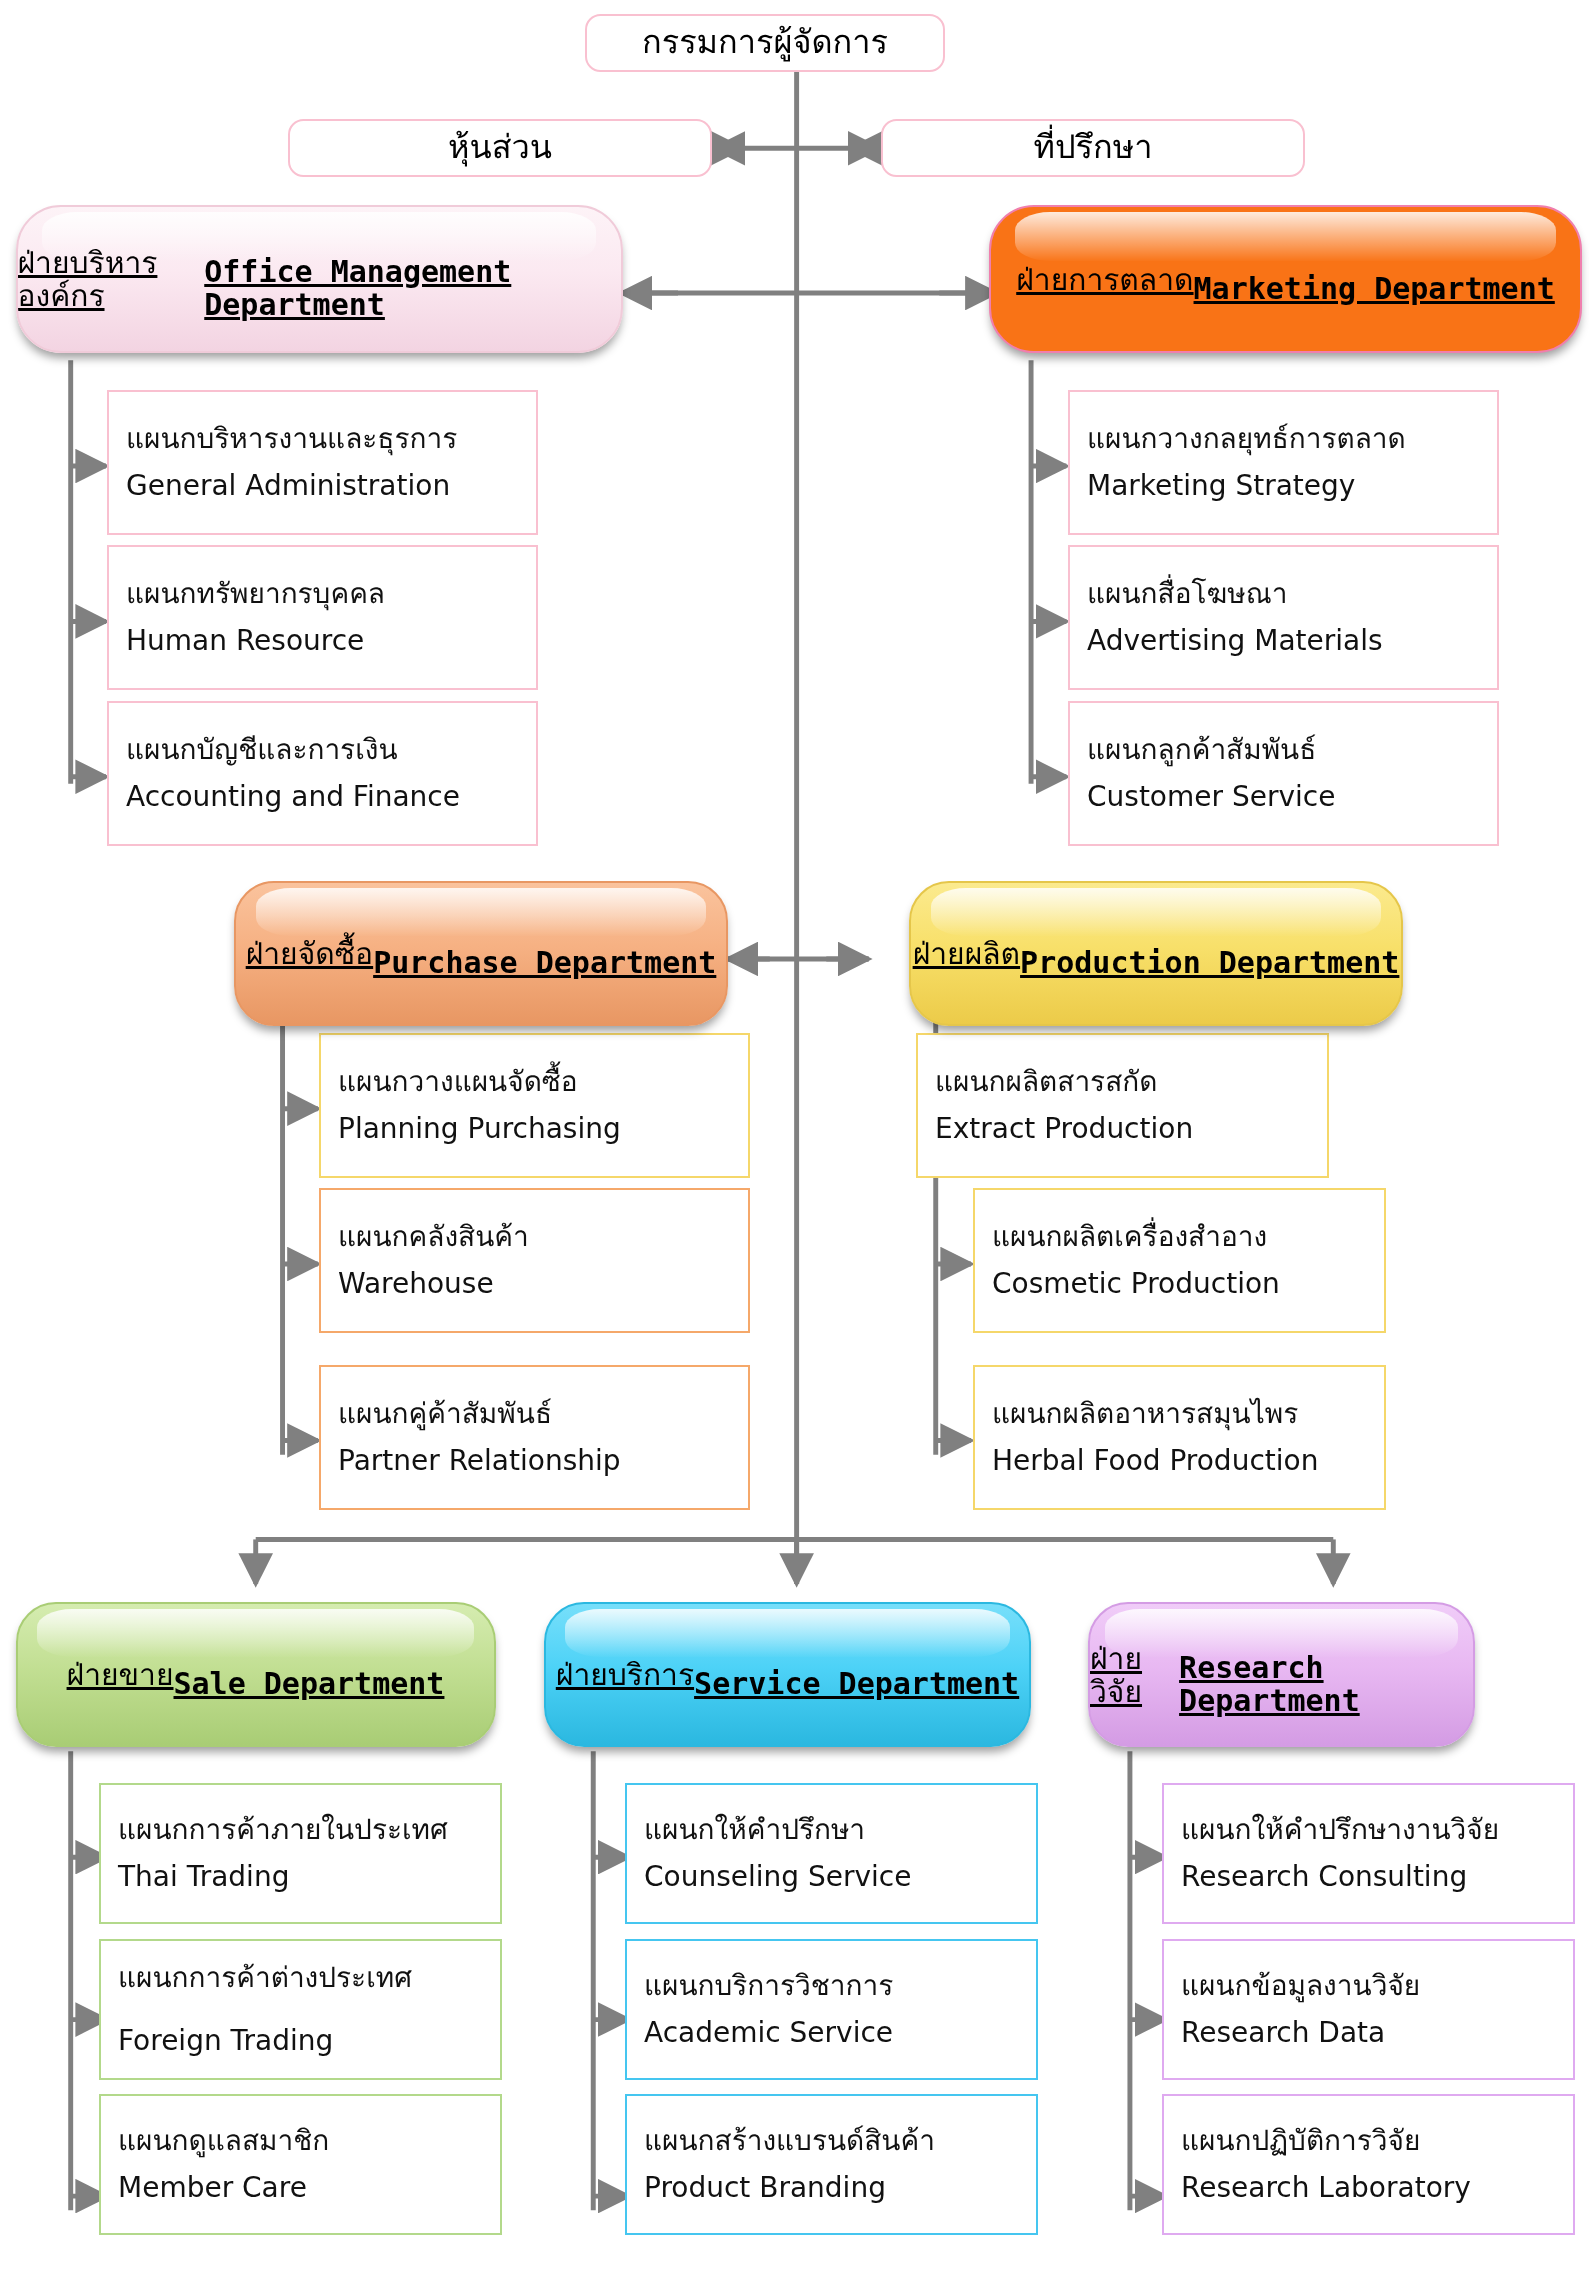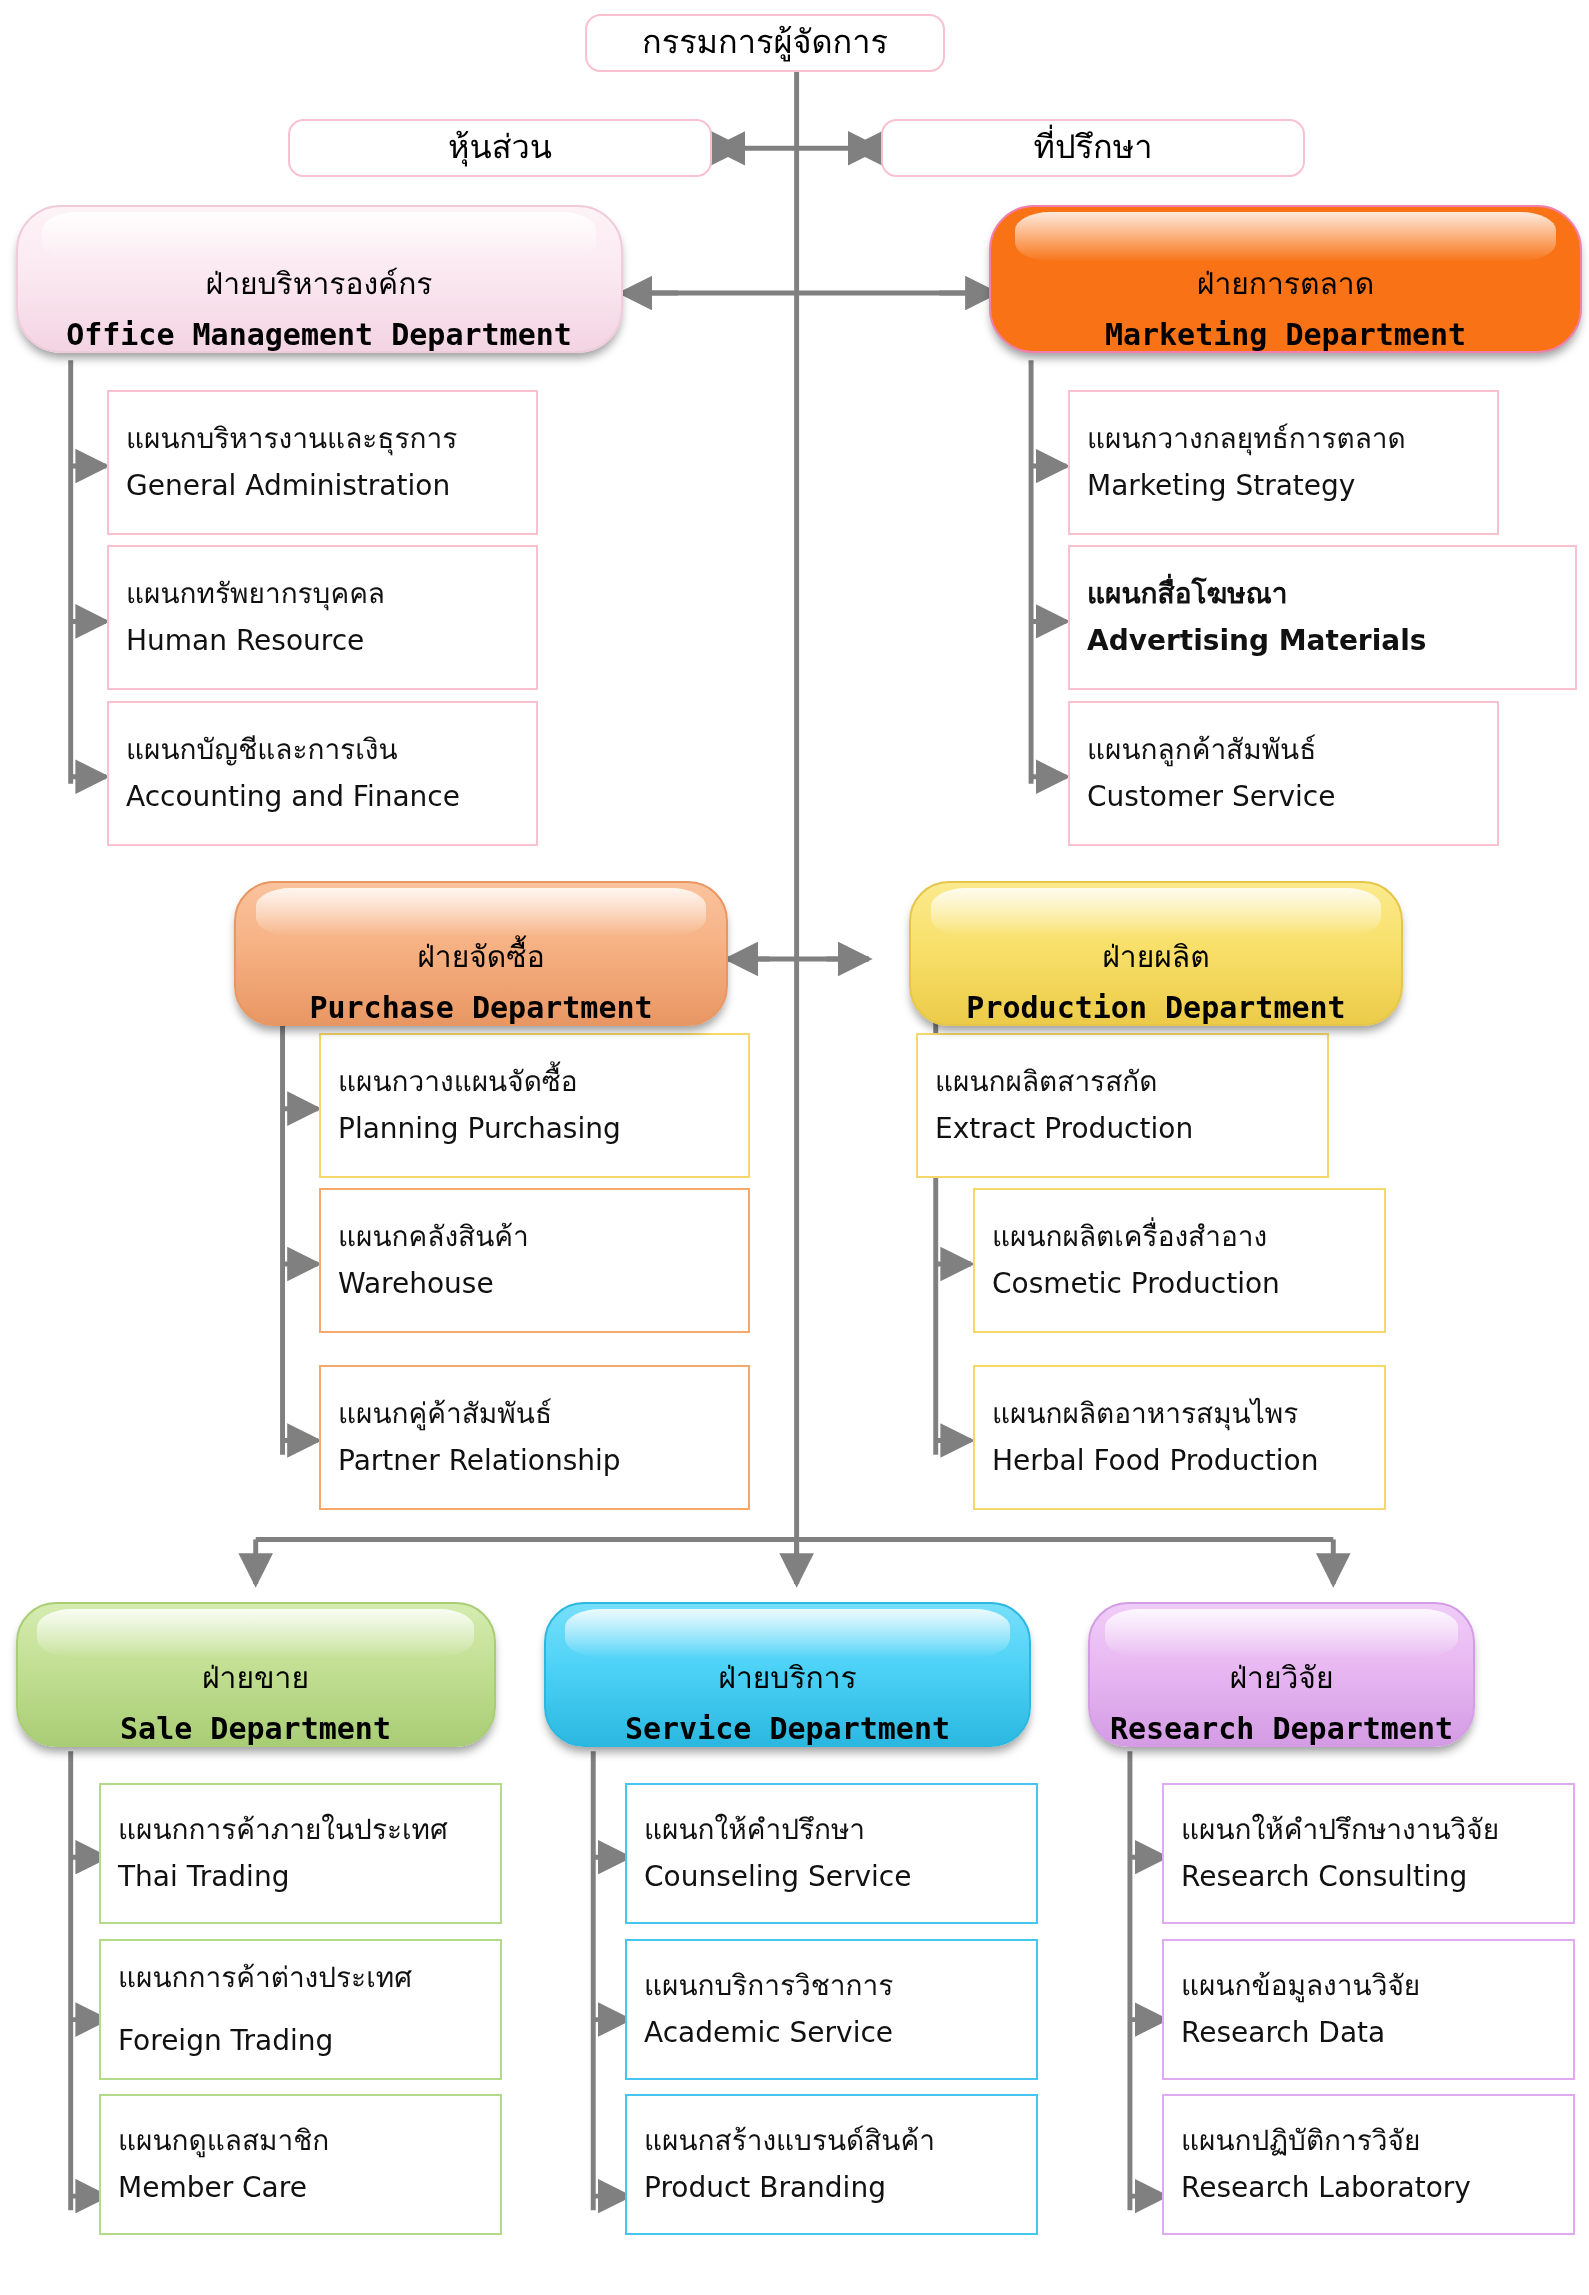--- a/index.html
+++ b/index.html
@@ -27,26 +27,27 @@
     display: flex; align-items: center; justify-content: center;
     color: #000;
     z-index: 4;
   }
   .plainbox .t1 { font-size: 32.5px; line-height: 1.1; }
 
   
   .dept {
     position: absolute;
     border-radius: 45px;
-    display: flex; flex-direction: column;
-    align-items: center; justify-content: flex-end;
+    display: flex; flex-direction: row;
+    align-items: center; justify-content: center;
     z-index: 5;
     color: #000;
     box-shadow: 0 7px 10px -2.8px rgba(0,0,0,0.38);
     overflow: hidden;
+    text-decoration: underline;
   }
   .dept .glow {
     position: absolute; left: 4%; right: 4%; top: 5px; height: 34%;
     border-radius: 35px/18.4px;
     background: linear-gradient(to bottom, rgba(255,255,255,0.85), rgba(255,255,255,0.02));
     pointer-events: none;
   }
   .dept .th { font-size: 30px; line-height: 1.1; position: relative; z-index: 2; }
   .dept .en { font-size: 30px; font-weight: bold; line-height: 1.1; margin-top: 18.4px;
               position: relative; z-index: 2;
@@ -179,21 +180,21 @@
   </div>
   <div class="sub" style="left:107px; top:701px; width:431px; height:145px; border-color:#f9c0d0;">
     <div class="th">แผนกบัญชีและการเงิน</div>
     <div class="en">Accounting and Finance</div>
   </div>
 
   <div class="sub" style="left:1068px; top:390px; width:431px; height:145px; border-color:#f9c0d0;">
     <div class="th">แผนกวางกลยุทธ์การตลาด</div>
     <div class="en">Marketing Strategy</div>
   </div>
-  <div class="sub" style="left:1068px; top:545px; width:509px; height:145px; border-color:#f9c0d0;font-weight:bold;">
+  <div class="sub" style="left:1068px; top:545px; width:431px; height:145px; border-color:#f9c0d0;">
     <div class="th">แผนกสื่อโฆษณา</div>
     <div class="en">Advertising Materials</div>
   </div>
   <div class="sub" style="left:1068px; top:701px; width:431px; height:145px; border-color:#f9c0d0;">
     <div class="th">แผนกลูกค้าสัมพันธ์</div>
     <div class="en">Customer Service</div>
   </div>
 
   <div class="dept" style="left:234px; top:881px; width:494px; height:145px;
               background:linear-gradient(to bottom,#fac39d 0%,#f6b183 45%,#e89763 100%);

